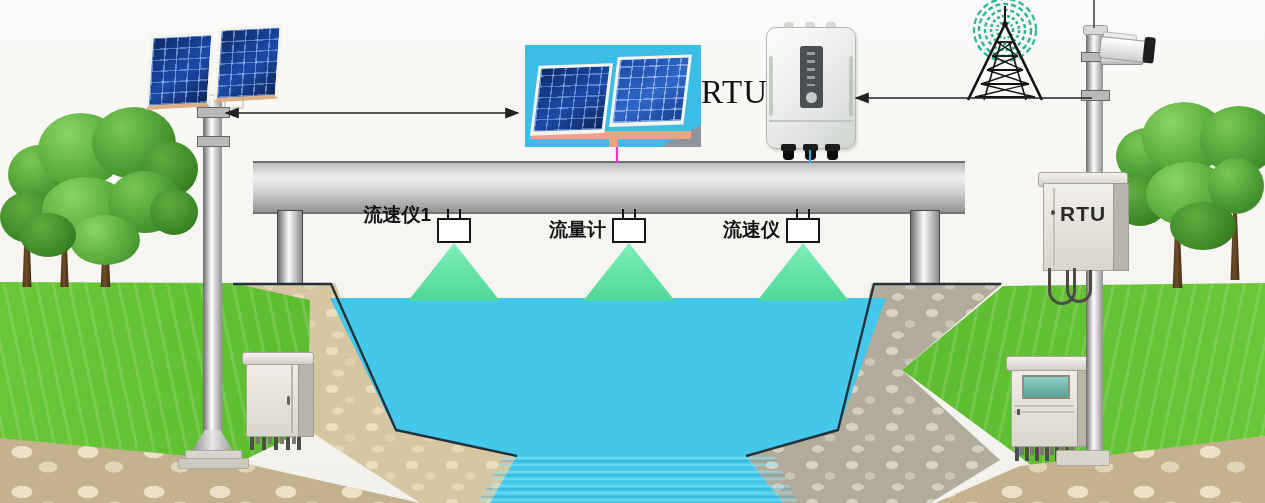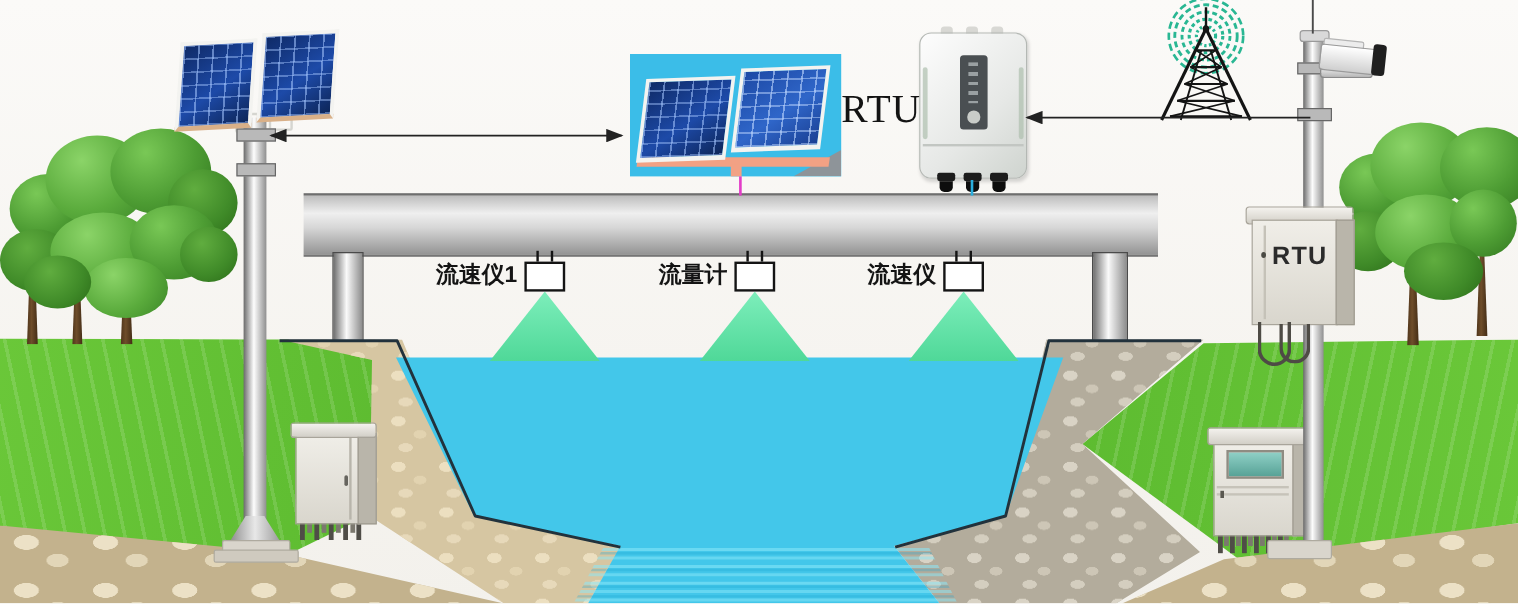--- a/index.html
+++ b/index.html
@@ -135,21 +135,21 @@
   <div class="abs leg" style="z-index:4;left:910px;top:210px;width:28px;height:73px;"></div>
 
   <div class="abs cone" style="z-index:5;left:408px;top:243px;width:92px;height:58px;"></div>
   <div class="abs cone" style="z-index:5;left:583px;top:243px;width:92px;height:58px;"></div>
   <div class="abs cone" style="z-index:5;left:757px;top:243px;width:92px;height:58px;"></div>
 
   <div class="abs" style="z-index:6;left:0;top:0;">
     <div class="abs sconn" style="left:447px;top:209px;"></div>
     <div class="abs sconn" style="left:459px;top:209px;"></div>
     <div class="abs sbox" style="left:437px;top:218px;"></div>
-    <div class="abs slabel" style="left:321px;top:217px;width:110px;">流速仪1</div>
+    <div class="abs slabel" style="left:321px;top:202px;width:110px;">流速仪1</div>
   </div>
   <div class="abs" style="z-index:6;left:0;top:0;">
     <div class="abs sconn" style="left:622px;top:209px;"></div>
     <div class="abs sconn" style="left:634px;top:209px;"></div>
     <div class="abs sbox" style="left:612px;top:218px;"></div>
     <div class="abs slabel" style="left:496px;top:217px;width:110px;">流量计</div>
   </div>
   <div class="abs" style="z-index:6;left:0;top:0;">
     <div class="abs sconn" style="left:796px;top:209px;"></div>
     <div class="abs sconn" style="left:808px;top:209px;"></div>

